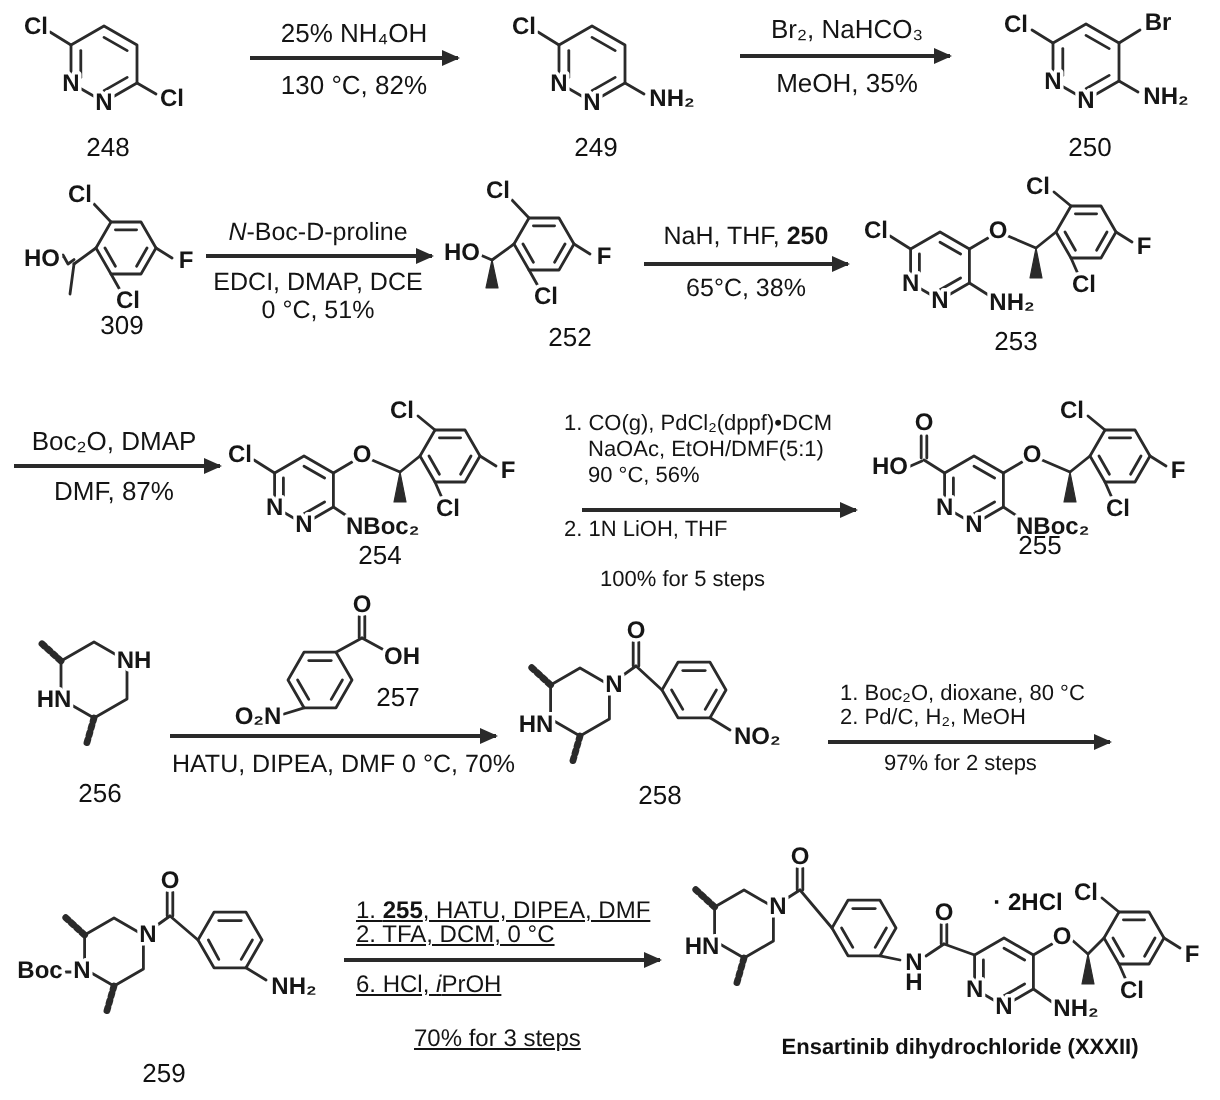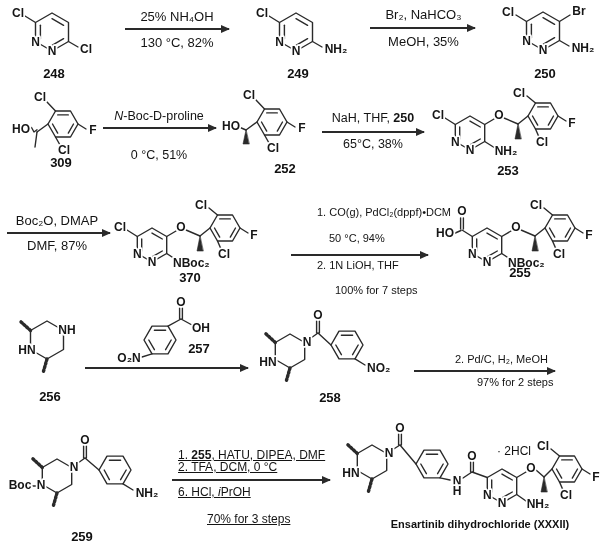--- a/index.html
+++ b/index.html
@@ -14,27 +14,27 @@
   svg.mol text{font-family:"Liberation Sans",sans-serif;font-size:12px;font-weight:600;
       fill:#161616;text-anchor:middle;paint-order:stroke;stroke:#ffffff;stroke-width:3.5px;stroke-linejoin:round;}
   svg.mol text.st{text-anchor:start;}
   
   .rxn-arrow{position:absolute;height:1.6px;background:#2a2a2a;}
   .rxn-arrow::after{content:"";position:absolute;right:-1px;top:50%;transform:translateY(-50%);
       width:0;height:0;border-left:9px solid #2a2a2a;border-top:4px solid transparent;border-bottom:4px solid transparent;}
   
   .rtx{position:absolute;white-space:nowrap;line-height:1.12;color:#141414;}
   .c{text-align:center;}
-  .fs135{font-size:13px;} .fs125{font-size:12.5px;} .fs12{font-size:12px;text-decoration:underline;} .fs11{font-size:11px;margin-left:35px;}
+  .fs135{font-size:13px;} .fs125{font-size:12.5px;} .fs12{font-size:12px;text-decoration:underline;} .fs11{font-size:11px;}
   .b{font-weight:700;} .i{font-style:italic;}
   .first-it::first-letter{font-style:italic;}
   
-  .clabel{position:absolute;font-weight:700;font-size:13px;width:60px;text-align:center;color:#111;}
+  .clabel{position:absolute;font-weight:400;font-size:13px;width:60px;text-align:center;color:#111;}
   .final-label{position:absolute;font-weight:700;font-size:11px;width:280px;text-align:center;color:#111;}
-  .salt{position:absolute;font-size:12px;font-weight:400;width:64px;text-align:center;color:#111;}
+  .salt{position:absolute;font-size:12px;font-weight:700;width:64px;text-align:center;color:#111;}
 </style>
 </head>
 <body>
 
 <div id="canvas">
 
   <svg class="mol" style="left:0;top:0" width="112" height="70">
     <g>
       <polygon points="52,13 68.5,22.5 68.5,41.5 52,51 35.5,41.5 35.5,22.5"></polygon>
       <line x1="52" y1="18.7" x2="63.6" y2="25.3"></line>
@@ -107,20 +107,21 @@
       <line x1="27" y1="42" x2="25" y2="57"></line>
     </g>
     <text x="30" y="11">Cl</text>
     <text x="83" y="44">F</text>
     <text x="54" y="64">Cl</text>
     <text x="11" y="43">HO</text>
   </svg>
 
   <div class="rtx fs125 c first-it" style="left:100px;top:109px;width:118px">N-Boc-D-proline</div>
   <div class="rxn-arrow" style="left:103px;top:127px;width:113px"></div>
+  <div class="rtx fs125 c" style="left:98px;top:134px;width:122px">EDCI, DMAP, DCE</div>
   <div class="rtx fs125 c" style="left:98px;top:148px;width:122px">0 °C, 51%</div>
 
   <svg class="mol" style="left:222px;top:90px" width="112" height="80">
     <g>
       <polygon points="35,32 42.5,19 57.5,19 65,32 57.5,45 42.5,45"></polygon>
       <line x1="44.7" y1="22.9" x2="55.3" y2="22.9"></line>
         <line x1="60.5" y1="32" x2="55.3" y2="41.1"></line>
         <line x1="44.7" y1="41.1" x2="39.5" y2="32"></line>
       <line x1="42.5" y1="19" x2="34" y2="10"></line>
       <line x1="65" y1="32" x2="73" y2="37"></line>
@@ -201,24 +202,25 @@
     <text x="30.3" y="57.5">N</text>
     <text x="45" y="66">N</text>
     <text x="66" y="67" class="st">NBoc₂</text>
     <text x="74" y="31">O</text>
     <text x="94" y="9">Cl</text>
     <text x="147" y="39">F</text>
     <text x="117" y="58">Cl</text>
   </svg>
 
   <div class="rtx fs11" style="left:282px;top:206px">1. CO(g), PdCl₂(dppf)•DCM</div>
-  <div class="rtx fs11" style="left:294px;top:232px">50 °C, 94%</div>
+  <div class="rtx fs11" style="left:294px;top:219px">NaOAc, EtOH/DMF(5:1)</div>
+  <div class="rtx fs11" style="left:294px;top:232px">90 °C, 56%</div>
   <div class="rxn-arrow" style="left:291px;top:254px;width:137px"></div>
   <div class="rtx fs11" style="left:282px;top:259px">2. 1N LiOH, THF</div>
-  <div class="rtx fs11" style="left:300px;top:284px">100% for 7 steps</div>
+  <div class="rtx fs11" style="left:300px;top:284px">100% for 5 steps</div>
 
   <svg class="mol" style="left:430px;top:193px" width="180" height="100">
     <g>
       <polygon points="57,35 71.7,43.5 71.7,60.5 57,69 42.3,60.5 42.3,43.5"></polygon>
       <line x1="57" y1="40.1" x2="67.3" y2="46"></line>
         <line x1="67.3" y1="58" x2="57" y2="63.9"></line>
         <line x1="46.7" y1="58" x2="46.7" y2="46"></line>
       <line x1="42.3" y1="43.5" x2="32" y2="37"></line>
       <line x1="30.6" y1="36" x2="30.6" y2="25"></line>
         <line x1="33.4" y1="36" x2="33.4" y2="25"></line>
@@ -240,21 +242,21 @@
     <text x="15" y="44">HO</text>
     <text x="42.3" y="64.5">N</text>
     <text x="57" y="73">N</text>
     <text x="78" y="74" class="st">NBoc₂</text>
     <text x="86" y="38">O</text>
     <text x="106" y="16">Cl</text>
     <text x="159" y="46">F</text>
     <text x="129" y="65">Cl</text>
   </svg>
 
-  <div class="clabel" style="left:160px;top:270px">370</div>
+  <div class="clabel" style="left:160px;top:270px">254</div>
   <div class="clabel" style="left:490px;top:265px">255</div>
 
   <svg class="mol" style="left:5px;top:308px" width="100" height="90">
     <g>
       <polygon points="42,13 58.5,22.5 58.5,41.5 42,51 25.5,41.5 25.5,22.5"></polygon>
       <line class="hash" x1="25.5" y1="22.5" x2="15" y2="13"></line>
       <line class="hash" x1="42" y1="51" x2="38" y2="65"></line>
     </g>
     <text x="62" y="26">NH</text>
     <text x="22" y="45.5">HN</text>
@@ -271,20 +273,21 @@
         <line x1="97.4" y1="23" x2="97.4" y2="12"></line>
       <line x1="96" y1="23" x2="107" y2="29"></line>
       <line x1="67" y1="57.9" x2="57" y2="61"></line>
     </g>
     <text x="96" y="10">O</text>
     <text x="116" y="36">OH</text>
     <text x="44" y="66">O₂N</text>
   </svg>
 
   <div class="rxn-arrow" style="left:85px;top:367px;width:163px"></div>
+  <div class="rtx fs125 c" style="left:86px;top:375px;width:166px">HATU, DIPEA, DMF 0 °C, 70%</div>
 
   <svg class="mol" style="left:255px;top:305px" width="150" height="100">
     <g>
       <polygon points="35,29 49.7,37.5 49.7,54.5 35,63 20.3,54.5 20.3,37.5"></polygon>
       <line class="hash" x1="20.3" y1="37.5" x2="10" y2="28"></line>
       <line class="hash" x1="35" y1="63" x2="31" y2="77"></line>
       <line x1="49.7" y1="37.5" x2="63" y2="28"></line>
       <line x1="61.6" y1="28" x2="61.6" y2="16"></line>
         <line x1="64.4" y1="28" x2="64.4" y2="16"></line>
       <line x1="63" y1="28" x2="76" y2="40"></line>
@@ -293,20 +296,21 @@
         <line x1="103.2" y1="40" x2="97.6" y2="49.7"></line>
         <line x1="86.4" y1="49.7" x2="80.8" y2="40"></line>
       <line x1="100" y1="53.9" x2="110" y2="60"></line>
     </g>
     <text x="13" y="61">HN</text>
     <text x="52" y="41">N</text>
     <text x="63" y="14">O</text>
     <text x="112" y="67" class="st">NO₂</text>
   </svg>
 
+  <div class="rtx fs11" style="left:420px;top:341px">1. Boc₂O, dioxane, 80 °C</div>
   <div class="rtx fs11" style="left:420px;top:353px">2. Pd/C, H₂, MeOH</div>
   <div class="rxn-arrow" style="left:414px;top:370px;width:141px"></div>
   <div class="rtx fs11" style="left:442px;top:376px">97% for 2 steps</div>
 
   <div class="clabel" style="left:20px;top:389px">256</div>
   <div class="clabel" style="left:169px;top:341px">257</div>
   <div class="clabel" style="left:300px;top:390px">258</div>
 
   <svg class="mol" style="left:5px;top:432px" width="170" height="112">
     <g>

